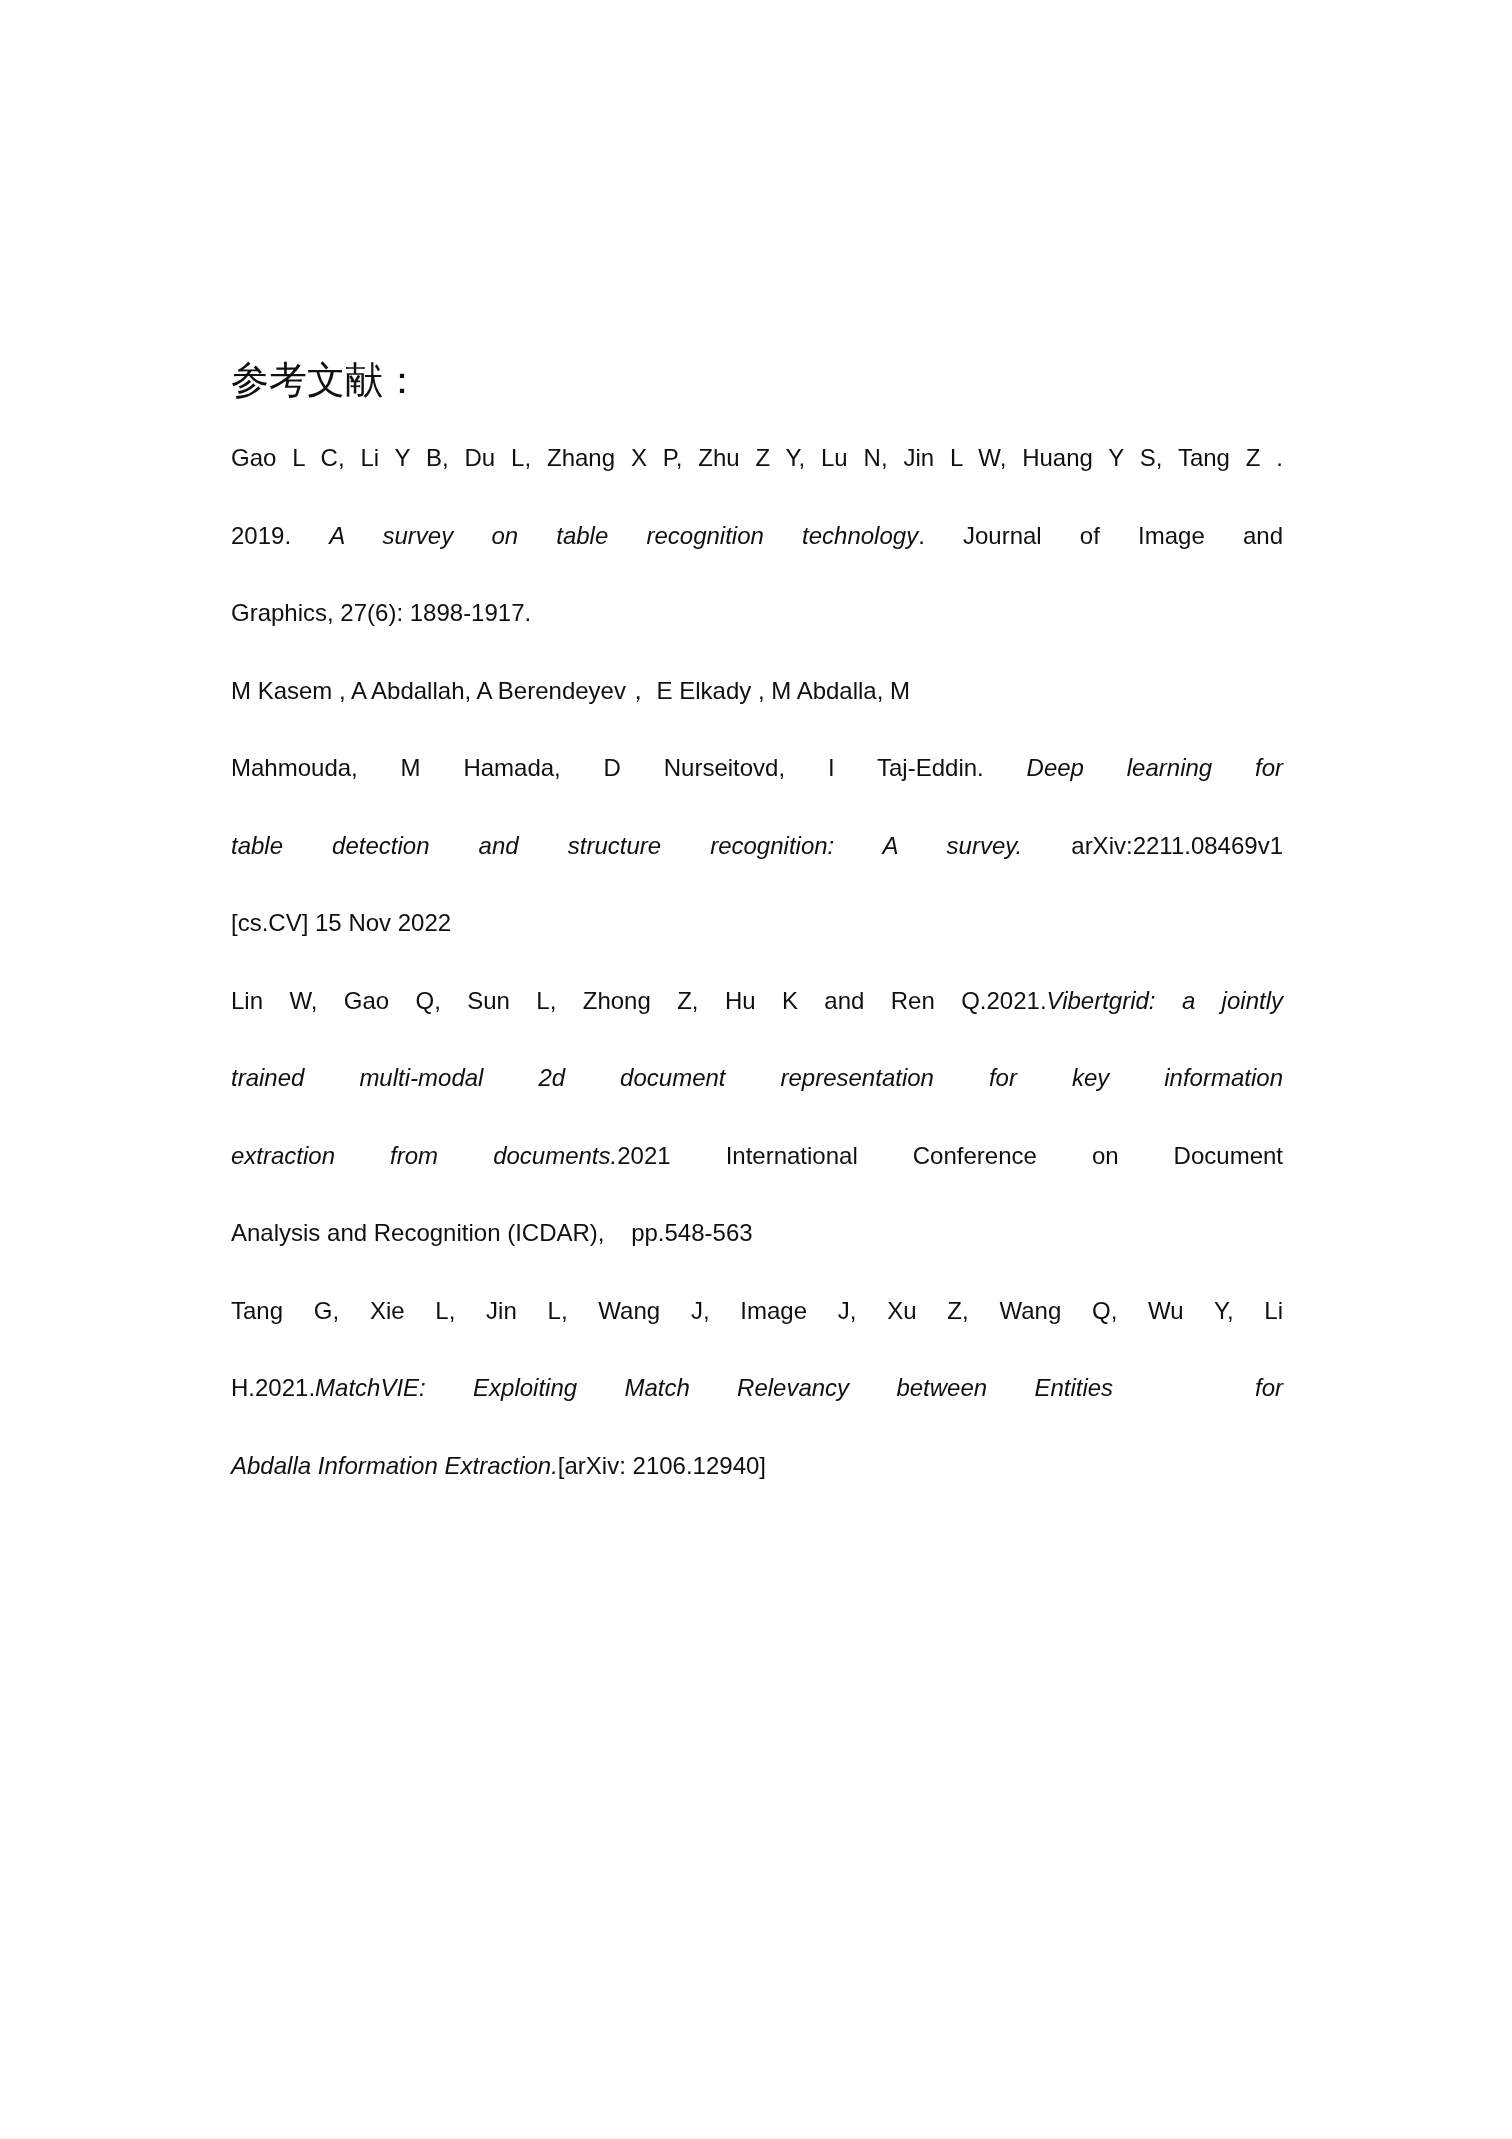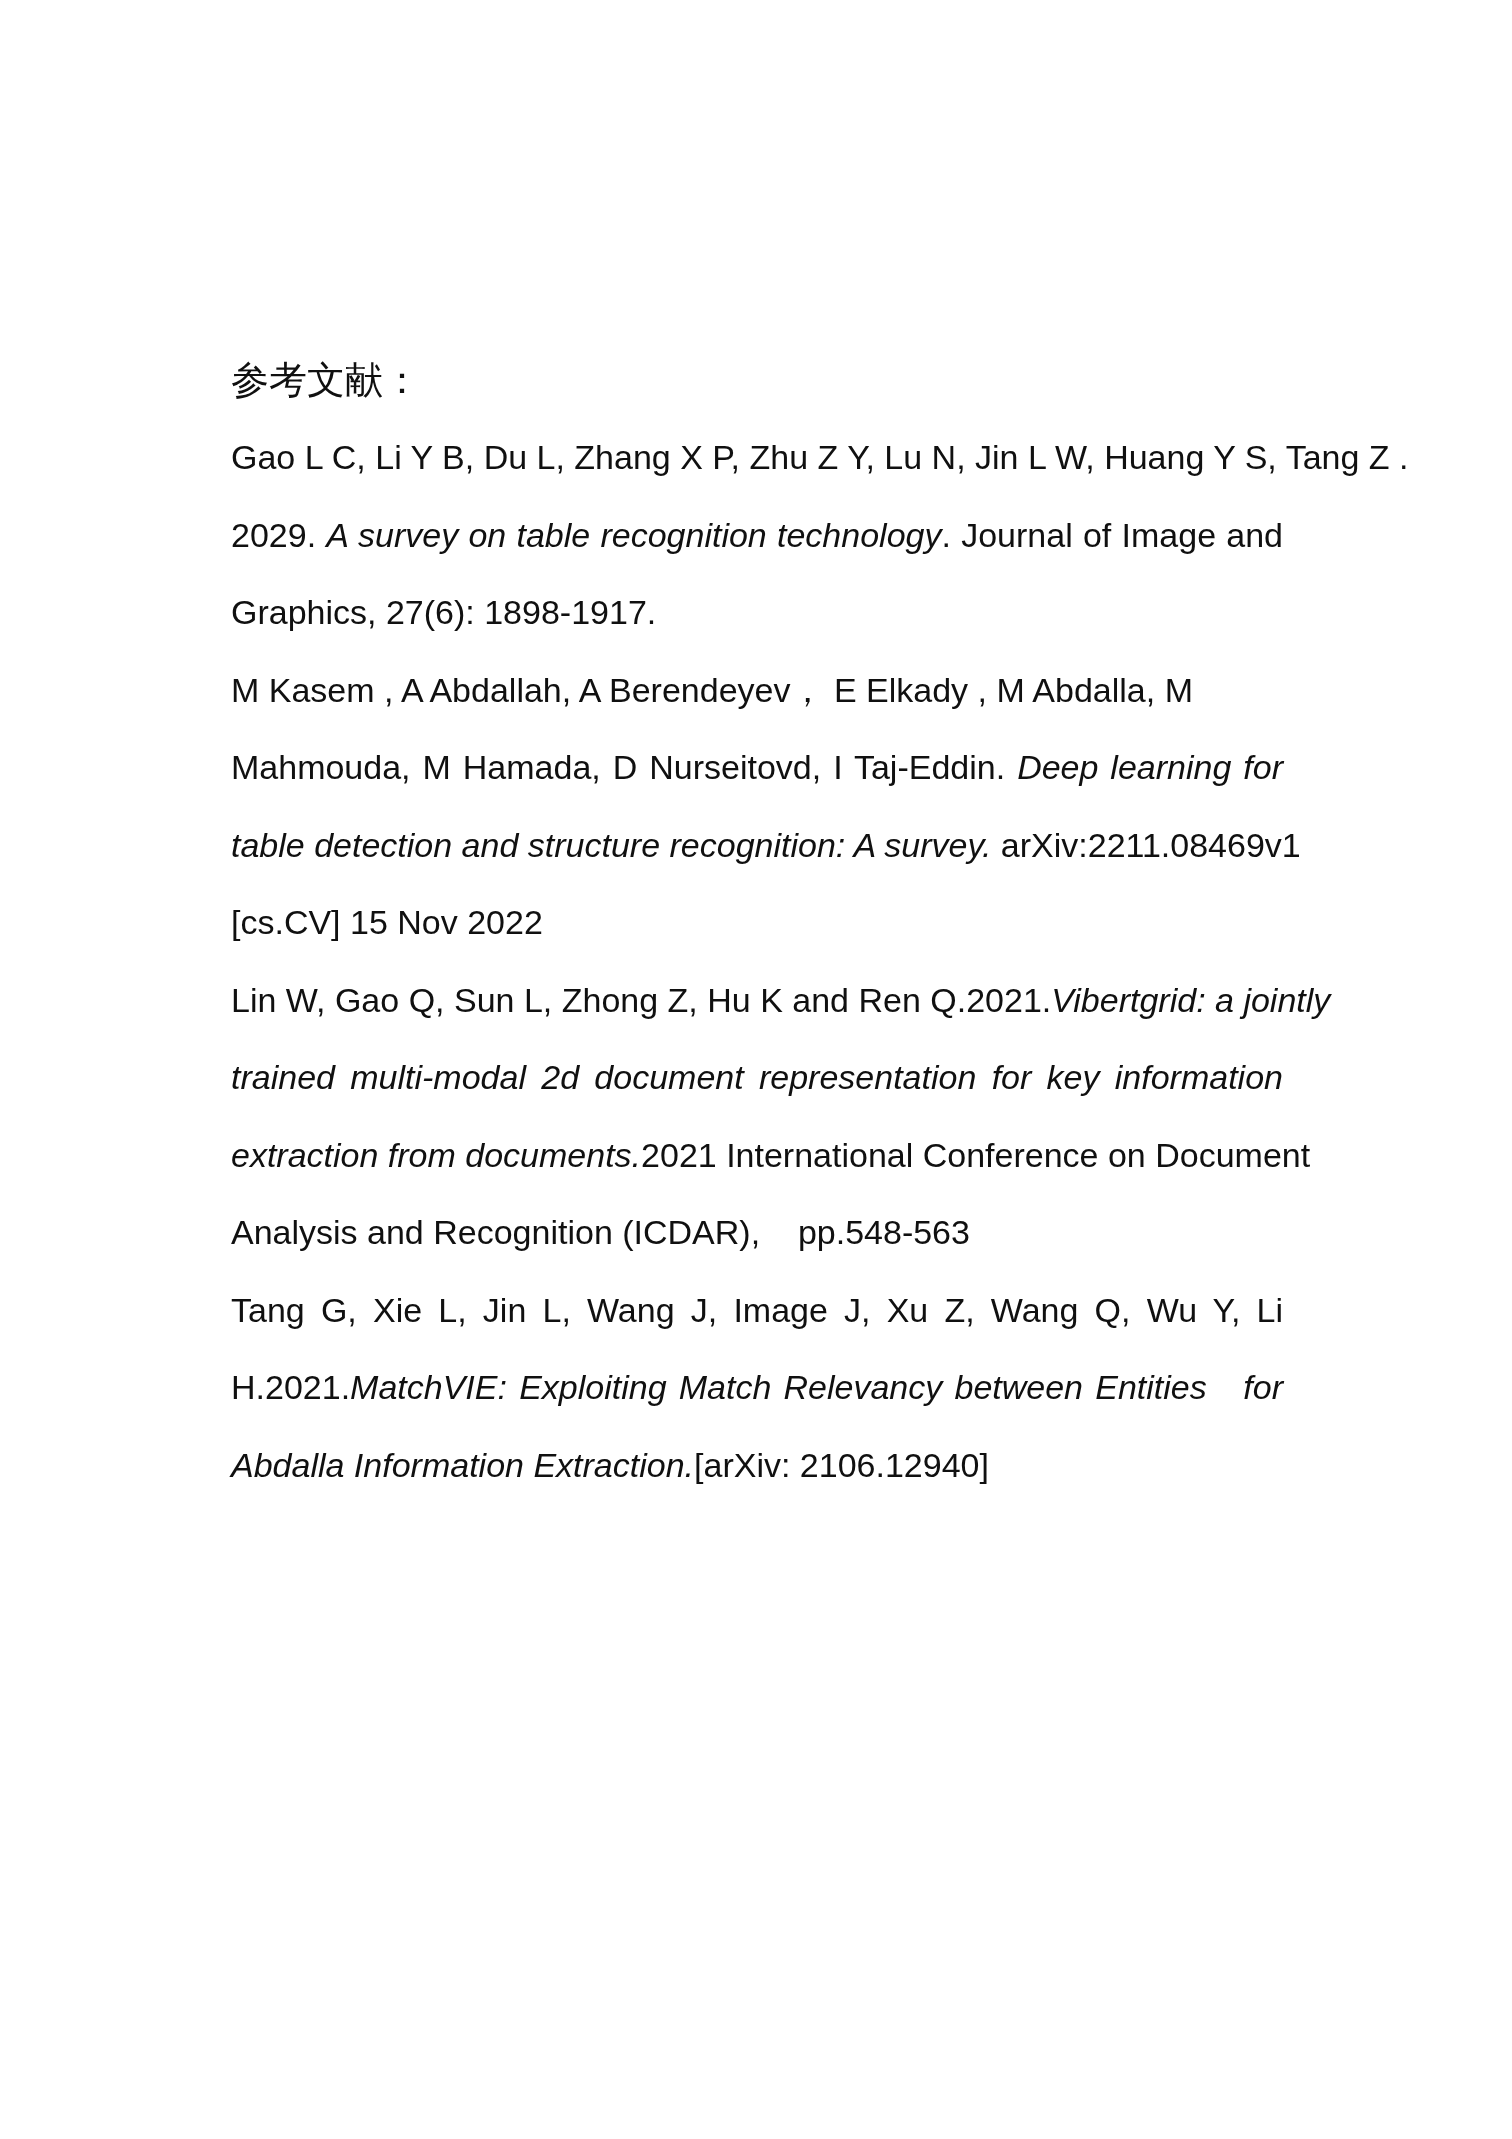--- a/index.html
+++ b/index.html
@@ -24,21 +24,21 @@
   }
   .heading {
     font-family: "DejaVu Serif", serif;
     font-size: 38px;
     line-height: 78px;
     height: 78px;
     white-space: nowrap;
     color: #101010;
   }
   .line {
-    font-size: 34px;
+    font-size: 24px;
     line-height: 77.5px;
     height: 77.5px;
     white-space: nowrap;
     color: #101010;
   }
   .line.justify {
     text-align: justify;
     text-align-last: justify;
     text-justify: inter-word;
   }
@@ -65,21 +65,21 @@
   }
 </style>
 </head>
 <body>
 
 <div class="page">
   <div class="textblock">
     <div class="heading">参考文献：</div>
     <div id="lines-container">
         <div class="line justify"><span>Gao L C, Li Y B, Du L, Zhang X P, Zhu Z Y, Lu N, Jin L W, Huang Y S, Tang Z .</span></div>
-        <div class="line justify"><span>2029. </span><span class="italic">A survey on table recognition technology</span><span>. Journal of Image and</span></div>
+        <div class="line justify"><span>2019. </span><span class="italic">A survey on table recognition technology</span><span>. Journal of Image and</span></div>
         <div class="line"><span>Graphics, 27(6): 1898-1917.</span></div>
         <div class="line"><span>M Kasem , A Abdallah, A Berendeyev， E Elkady , M Abdalla, M</span></div>
         <div class="line justify"><span>Mahmouda, M Hamada, D Nurseitovd, I Taj-Eddin. </span><span class="italic">Deep learning for</span></div>
         <div class="line justify"><span class="italic">table detection and structure recognition: A survey.</span><span> arXiv:2211.08469v1</span></div>
         <div class="line"><span>[cs.CV] 15 Nov 2022</span></div>
         <div class="line justify"><span>Lin W, Gao Q, Sun L, Zhong Z, Hu K and Ren Q.2021.</span><span class="italic">Vibertgrid: a jointly</span></div>
         <div class="line justify"><span class="italic">trained multi-modal 2d document representation for key information</span></div>
         <div class="line justify"><span class="italic">extraction from documents.</span><span>2021 International Conference on Document</span></div>
         <div class="line"><span>Analysis and Recognition (ICDAR),&nbsp;&nbsp;&nbsp; pp.548-563</span></div>
         <div class="line justify"><span>Tang G, Xie L, Jin L, Wang J, Image J, Xu Z, Wang Q, Wu Y, Li</span></div>

